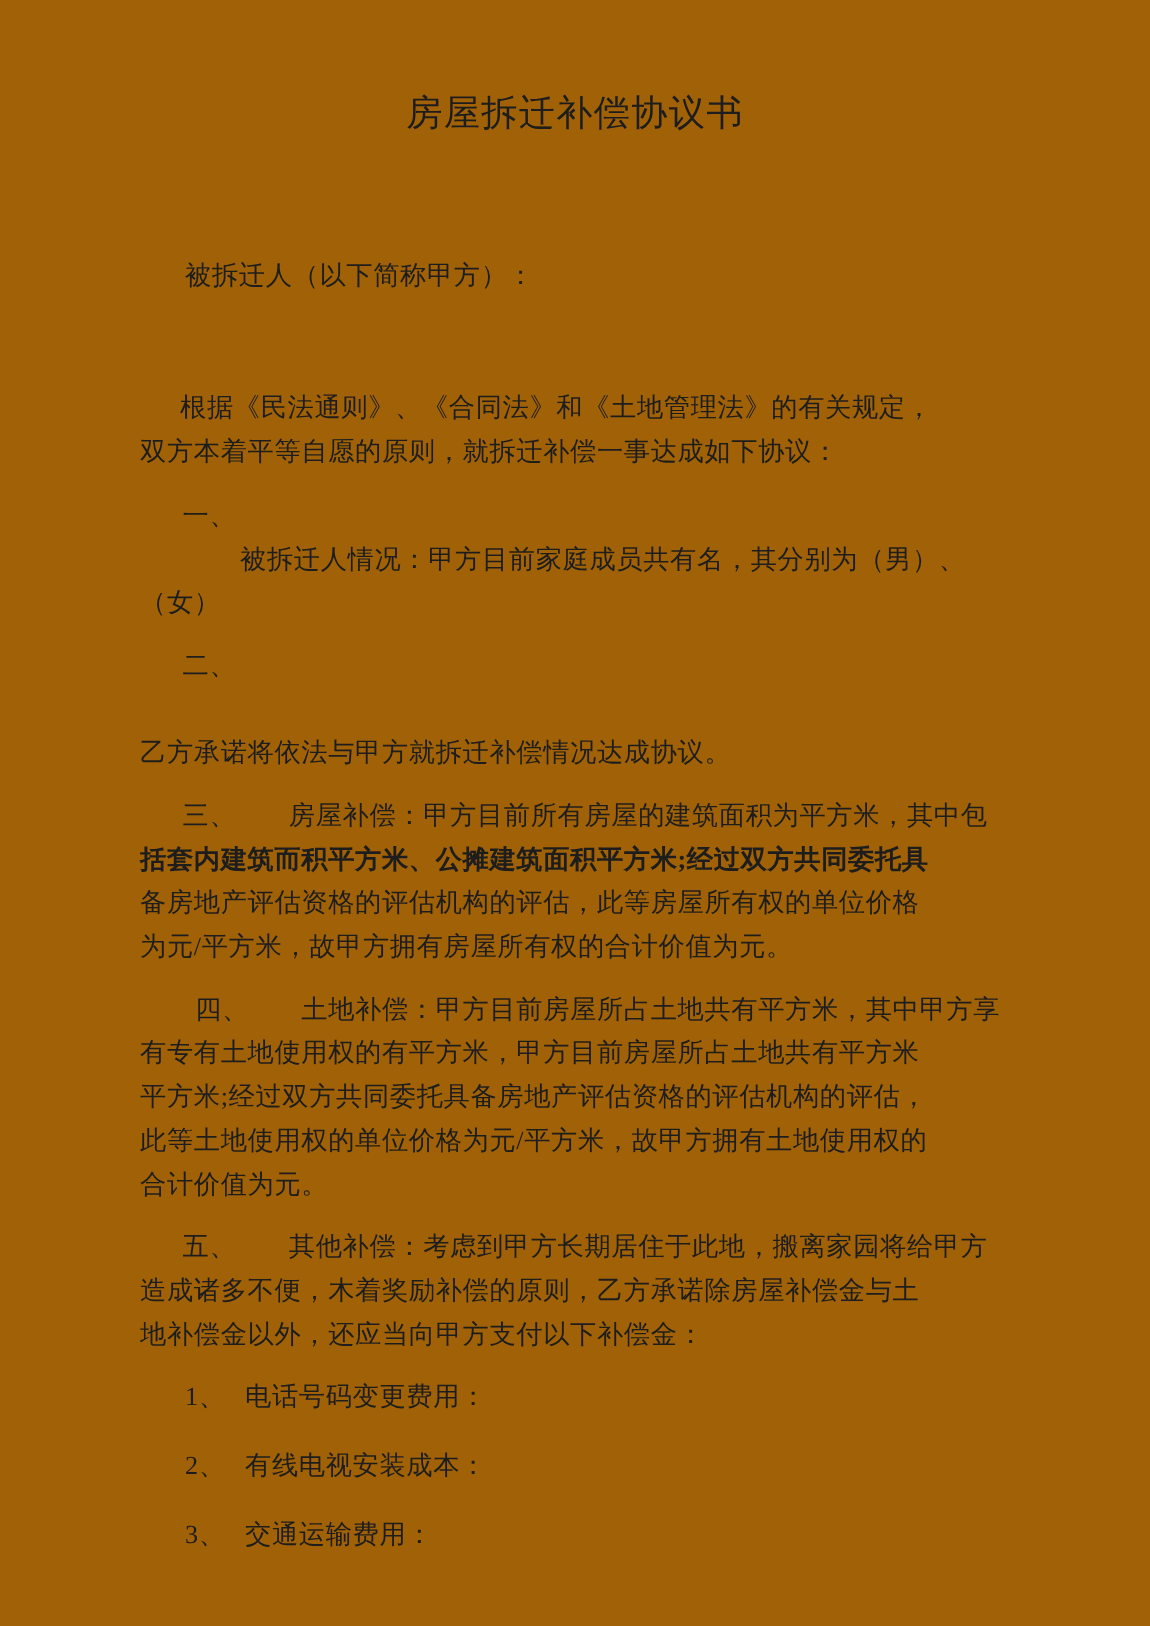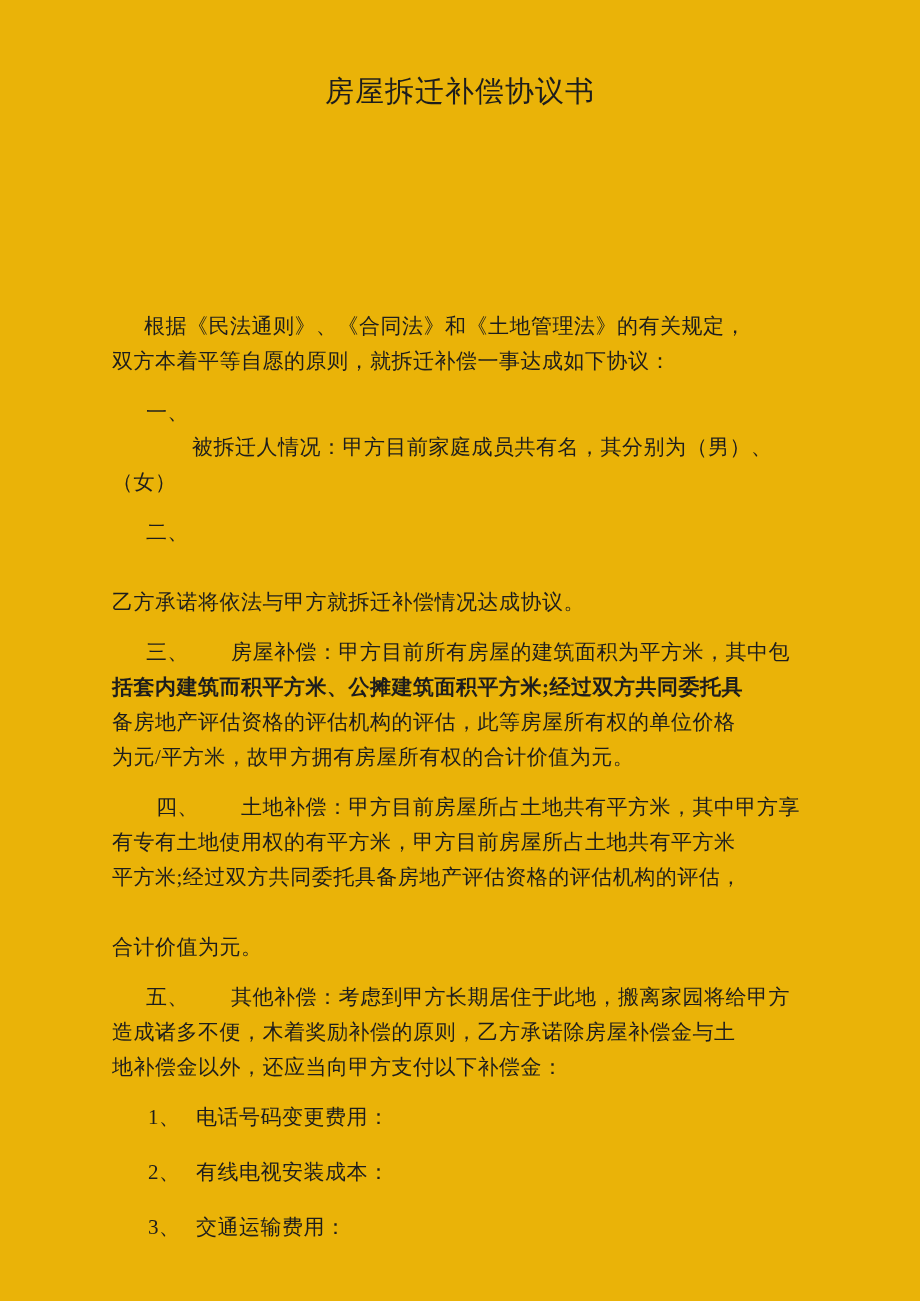--- a/index.html
+++ b/index.html
@@ -4,21 +4,21 @@
 <style>
   html, body {
     margin: 0;
     padding: 0;
     background: #ffffff;
   }
   .page {
     position: relative;
     width: 920px;
     height: 1301px;
-    background: #eab308;
+    background: #a16207;
     font-family: "Liberation Serif", "DejaVu Serif", serif;
     color: #1d1d1d;
     overflow: hidden;
   }
   .title {
     position: absolute;
     left: 0;
     right: 0;
     top: 70px;
     text-align: center;
@@ -41,20 +41,21 @@
   .m85 { width: 85px; }
   .m48 { width: 48px; }
 </style>
 </head>
 <body>
 
 <div class="page">
 
   <div class="title">房屋拆迁补偿协议书</div>
 
+  <div class="line" style="left:148px; top:207px;"><span>被拆迁人（以下简称甲方）：</span></div>
 
 
   <div class="line" style="left:144px; top:313px;"><span>根据《民法通则》、《合同法》和《土地管理法》的有关规定，</span></div>
 
   <div class="line" style="left:112px; top:348px;"><span>双方本着平等自愿的原则，就拆迁补偿一事达成如下协议：</span></div>
 
   <div class="line" style="left:146px; top:399px;"><span>一、</span></div>
 
   <div class="line" style="left:192px; top:434px;"><span>被拆迁人情况：甲方目前家庭成员共有名，其分别为（男）、</span></div>
 
@@ -72,20 +73,21 @@
   <div class="line" style="left:112px; top:709px;"><span>备房地产评估资格的评估机构的评估，此等房屋所有权的单位价格</span></div>
 
   <div class="line" style="left:112px; top:744px;"><span>为元/平方米，故甲方拥有房屋所有权的合计价值为元。</span></div>
 
   <div class="line" style="left:156px; top:794px;"><span class="marker m85">四、</span><span>土地补偿：甲方目前房屋所占土地共有平方米，其中甲方享</span></div>
 
   <div class="line" style="left:112px; top:829px;"><span>有专有土地使用权的有平方米，甲方目前房屋所占土地共有平方米</span></div>
 
   <div class="line" style="left:112px; top:864px;"><span>平方米;经过双方共同委托具备房地产评估资格的评估机构的评估，</span></div>
 
+  <div class="line" style="left:112px; top:899px;"><span>此等土地使用权的单位价格为元/平方米，故甲方拥有土地使用权的</span></div>
 
   <div class="line" style="left:112px; top:934px;"><span>合计价值为元。</span></div>
 
   <div class="line" style="left:146px; top:984px;"><span class="marker m85">五、</span><span>其他补偿：考虑到甲方长期居住于此地，搬离家园将给甲方</span></div>
 
   <div class="line" style="left:112px; top:1019px;"><span>造成诸多不便，木着奖励补偿的原则，乙方承诺除房屋补偿金与土</span></div>
 
   <div class="line" style="left:112px; top:1054px;"><span>地补偿金以外，还应当向甲方支付以下补偿金：</span></div>
 
   <div class="line" style="left:148px; top:1104px;"><span class="marker m48">1、</span><span>电话号码变更费用：</span></div>

